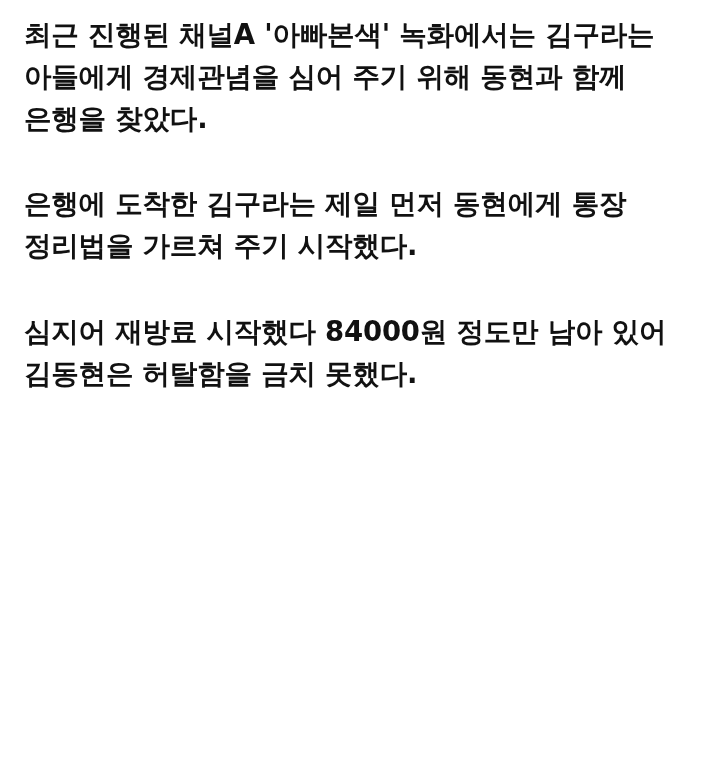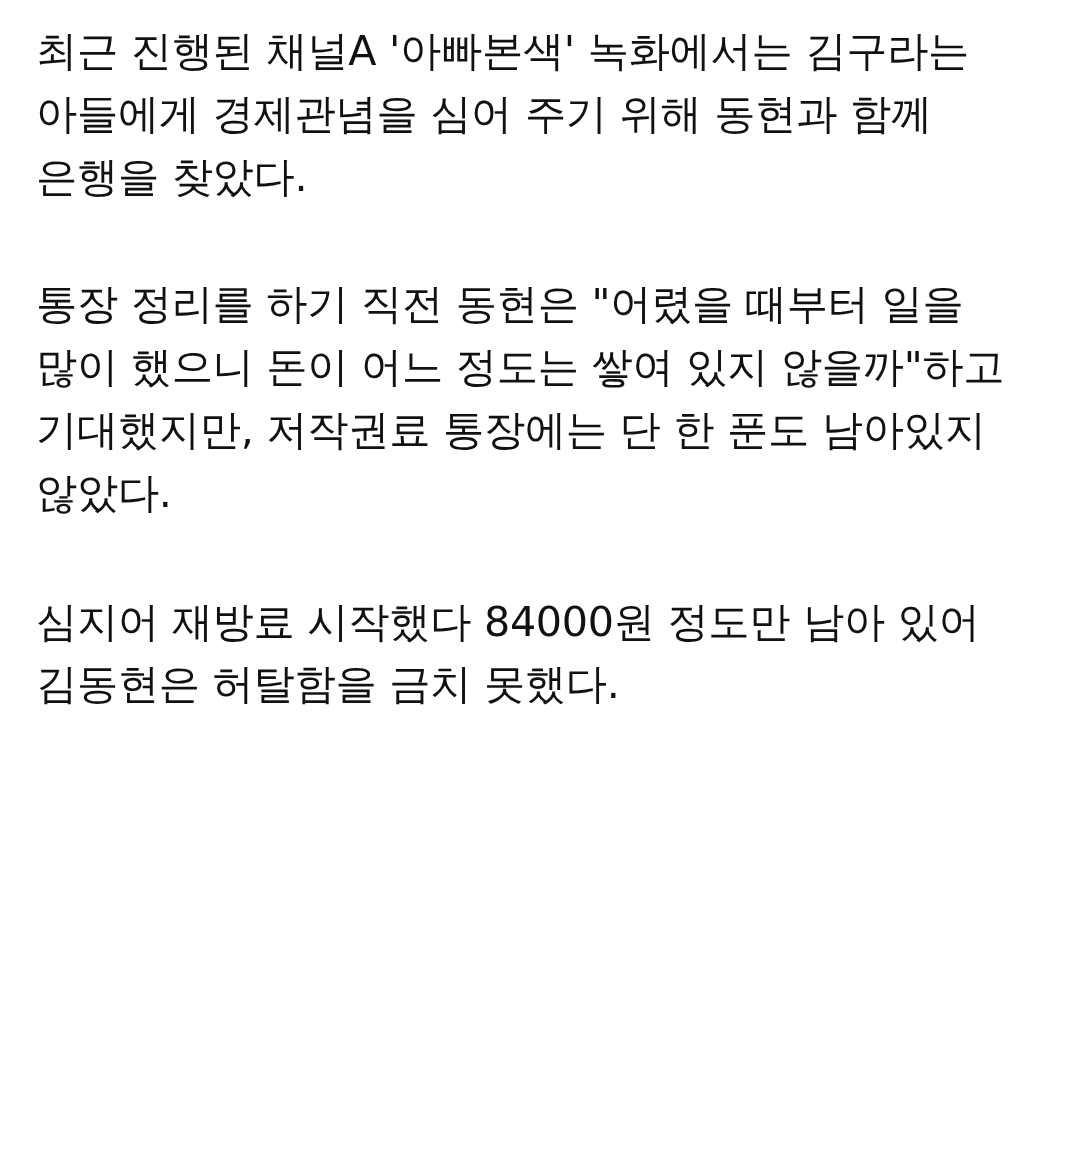--- a/index.html
+++ b/index.html
@@ -20,26 +20,26 @@
     padding: 14px 26px 0 24px;
   }
   .para {
     margin: 0 0 0 0;
     color: #111111;
     font-size: 27.5px;
     line-height: 1.52;
     letter-spacing: -0.2px;
     word-break: keep-all;
     white-space: pre-wrap;
-    font-weight: 400;
+    font-weight: 700;
   }
   .para + .para {
     margin-top: 44px;
   }
 </style>
 </head>
 <body>
 
 <div class="article">
   <p class="para">최근 진행된 채널A '아빠본색' 녹화에서는 김구라는 아들에게 경제관념을 심어 주기 위해 동현과 함께 은행을 찾았다.</p>
-  <p class="para">통장 정리를 하기 직전 동현은 "어렸을 때부터 일을 많이 했으니 돈이 어느 정도는 쌓여 있지 않을까"하고 기대했지만, 저작권료 통장에는 단 한 푼도 남아있지 않았다.</p>
+  <p class="para">은행에 도착한 김구라는 제일 먼저 동현에게 통장 정리법을 가르쳐 주기 시작했다.</p>
   <p class="para">심지어 재방료 시작했다 84000원 정도만 남아 있어 김동현은 허탈함을 금치 못했다.</p>
 </div>
 
 </body></html>

